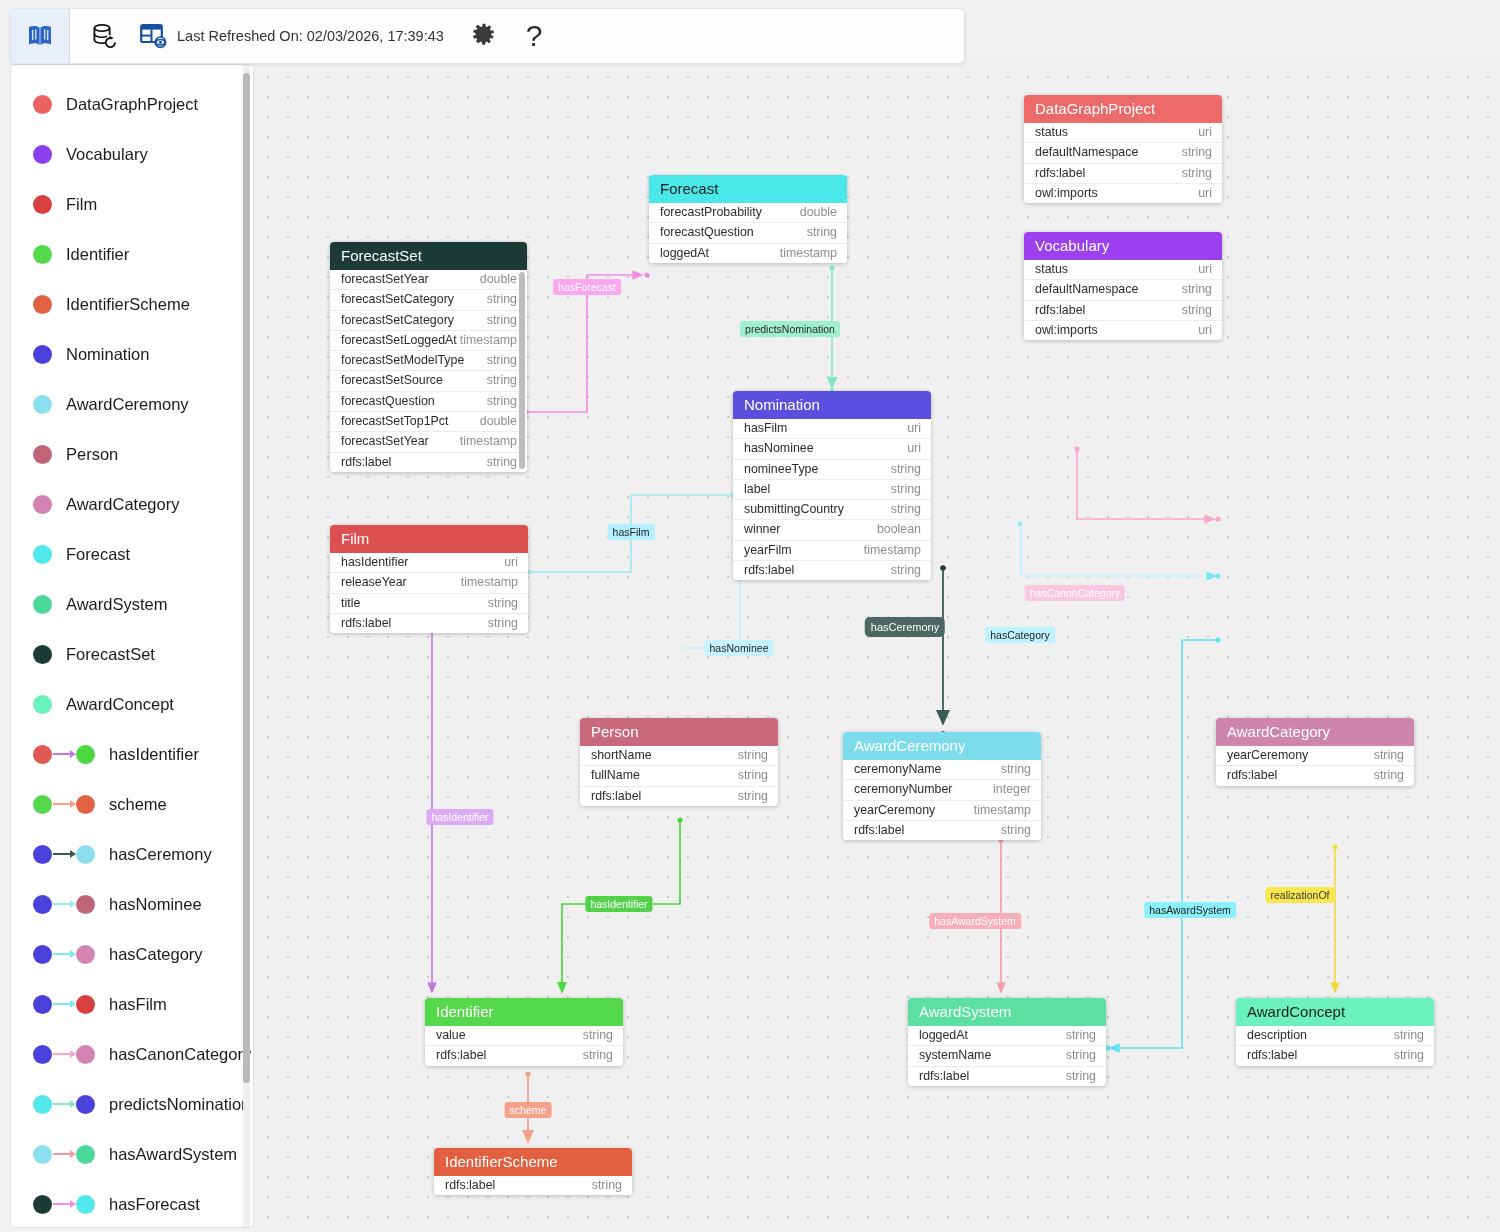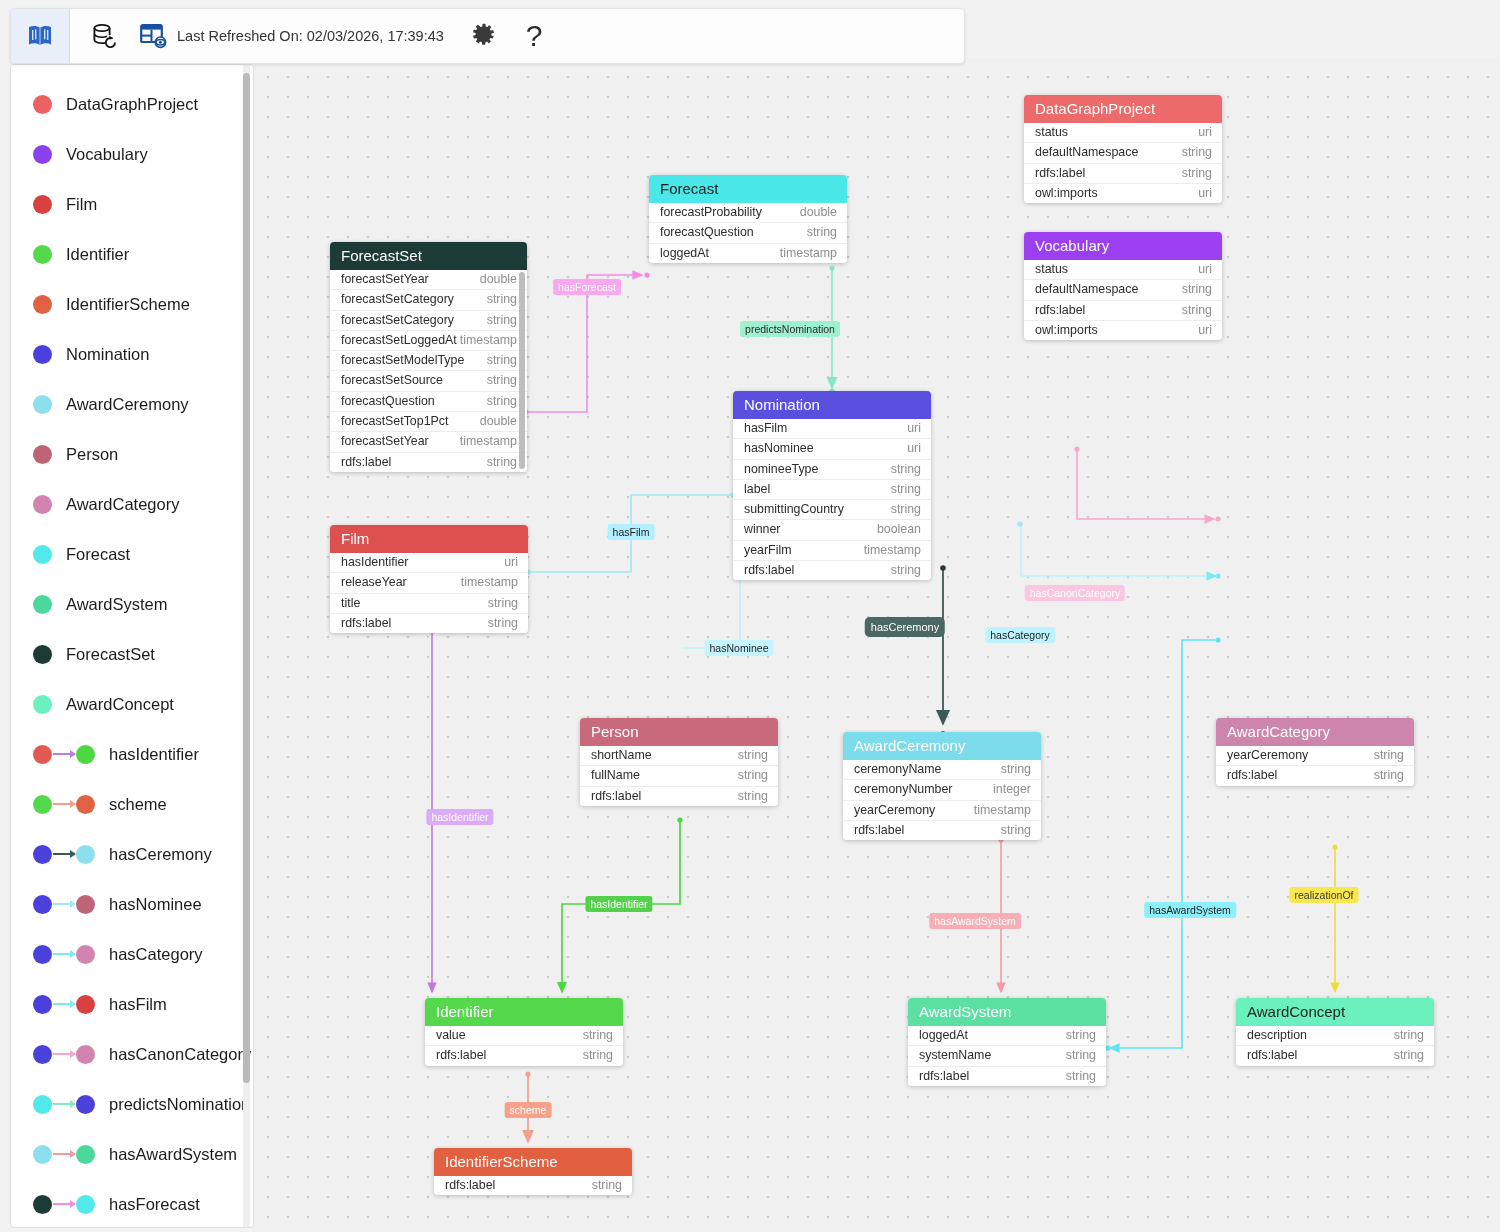--- a/index.html
+++ b/index.html
@@ -524,21 +524,21 @@
         <div class="elabel" style="left: 538px; top: 271px; background: rgb(158, 240, 207); color: rgb(43, 43, 43);">predictsNomination</div>
         <div class="elabel" style="left: 379px; top: 474px; background: rgb(178, 239, 255); color: rgb(31, 31, 31);">hasFilm</div>
         <div class="elabel" style="left: 487px; top: 590px; background: rgb(197, 244, 255); color: rgb(31, 31, 31);">hasNominee</div>
         <div class="elabel dark" style="left: 653px; top: 569px; background: rgb(74, 103, 98); color: rgb(255, 255, 255);">hasCeremony</div>
         <div class="elabel" style="left: 768px; top: 577px; background: rgb(189, 243, 255); color: rgb(31, 31, 31);">hasCategory</div>
         <div class="elabel" style="left: 823px; top: 535px; background: rgb(251, 198, 224); color: rgb(255, 255, 255);">hasCanonCategory</div>
         <div class="elabel" style="left: 208px; top: 759px; background: rgb(219, 172, 245); color: rgb(255, 255, 255);">hasIdentifier</div>
         <div class="elabel" style="left: 367px; top: 846px; background: rgb(83, 209, 75); color: rgb(255, 255, 255);">hasIdentifier</div>
         <div class="elabel" style="left: 723px; top: 863px; background: rgb(248, 174, 182); color: rgb(255, 255, 255);">hasAwardSystem</div>
         <div class="elabel" style="left: 938px; top: 852px; background: rgb(139, 240, 251); color: rgb(31, 31, 31);">hasAwardSystem</div>
-        <div class="elabel" style="left: 1072px; top: 837px; background: rgb(248, 231, 79); color: rgb(58, 58, 58);">realizationOf</div>
+        <div class="elabel" style="left: 1048px; top: 837px; background: rgb(248, 231, 79); color: rgb(58, 58, 58);">realizationOf</div>
         <div class="elabel" style="left: 276px; top: 1052px; background: rgb(247, 161, 139); color: rgb(255, 255, 255);">scheme</div>
       </div>
   </div>
 
   <div id="toolbar">
 
     <div id="tb-graph-btn">
       <svg width="26" height="24" viewBox="0 0 26 24" aria-hidden="true">
         <path d="M2 3 C6 1.2, 10.5 1.8, 12.6 3.6 L12.6 21 C10.5 19.2, 6 18.6, 2 20.4 Z" fill="#2c66c4"></path>
         <path d="M24 3 C20 1.2, 15.5 1.8, 13.4 3.6 L13.4 21 C15.5 19.2, 20 18.6, 24 20.4 Z" fill="#2c66c4"></path>

